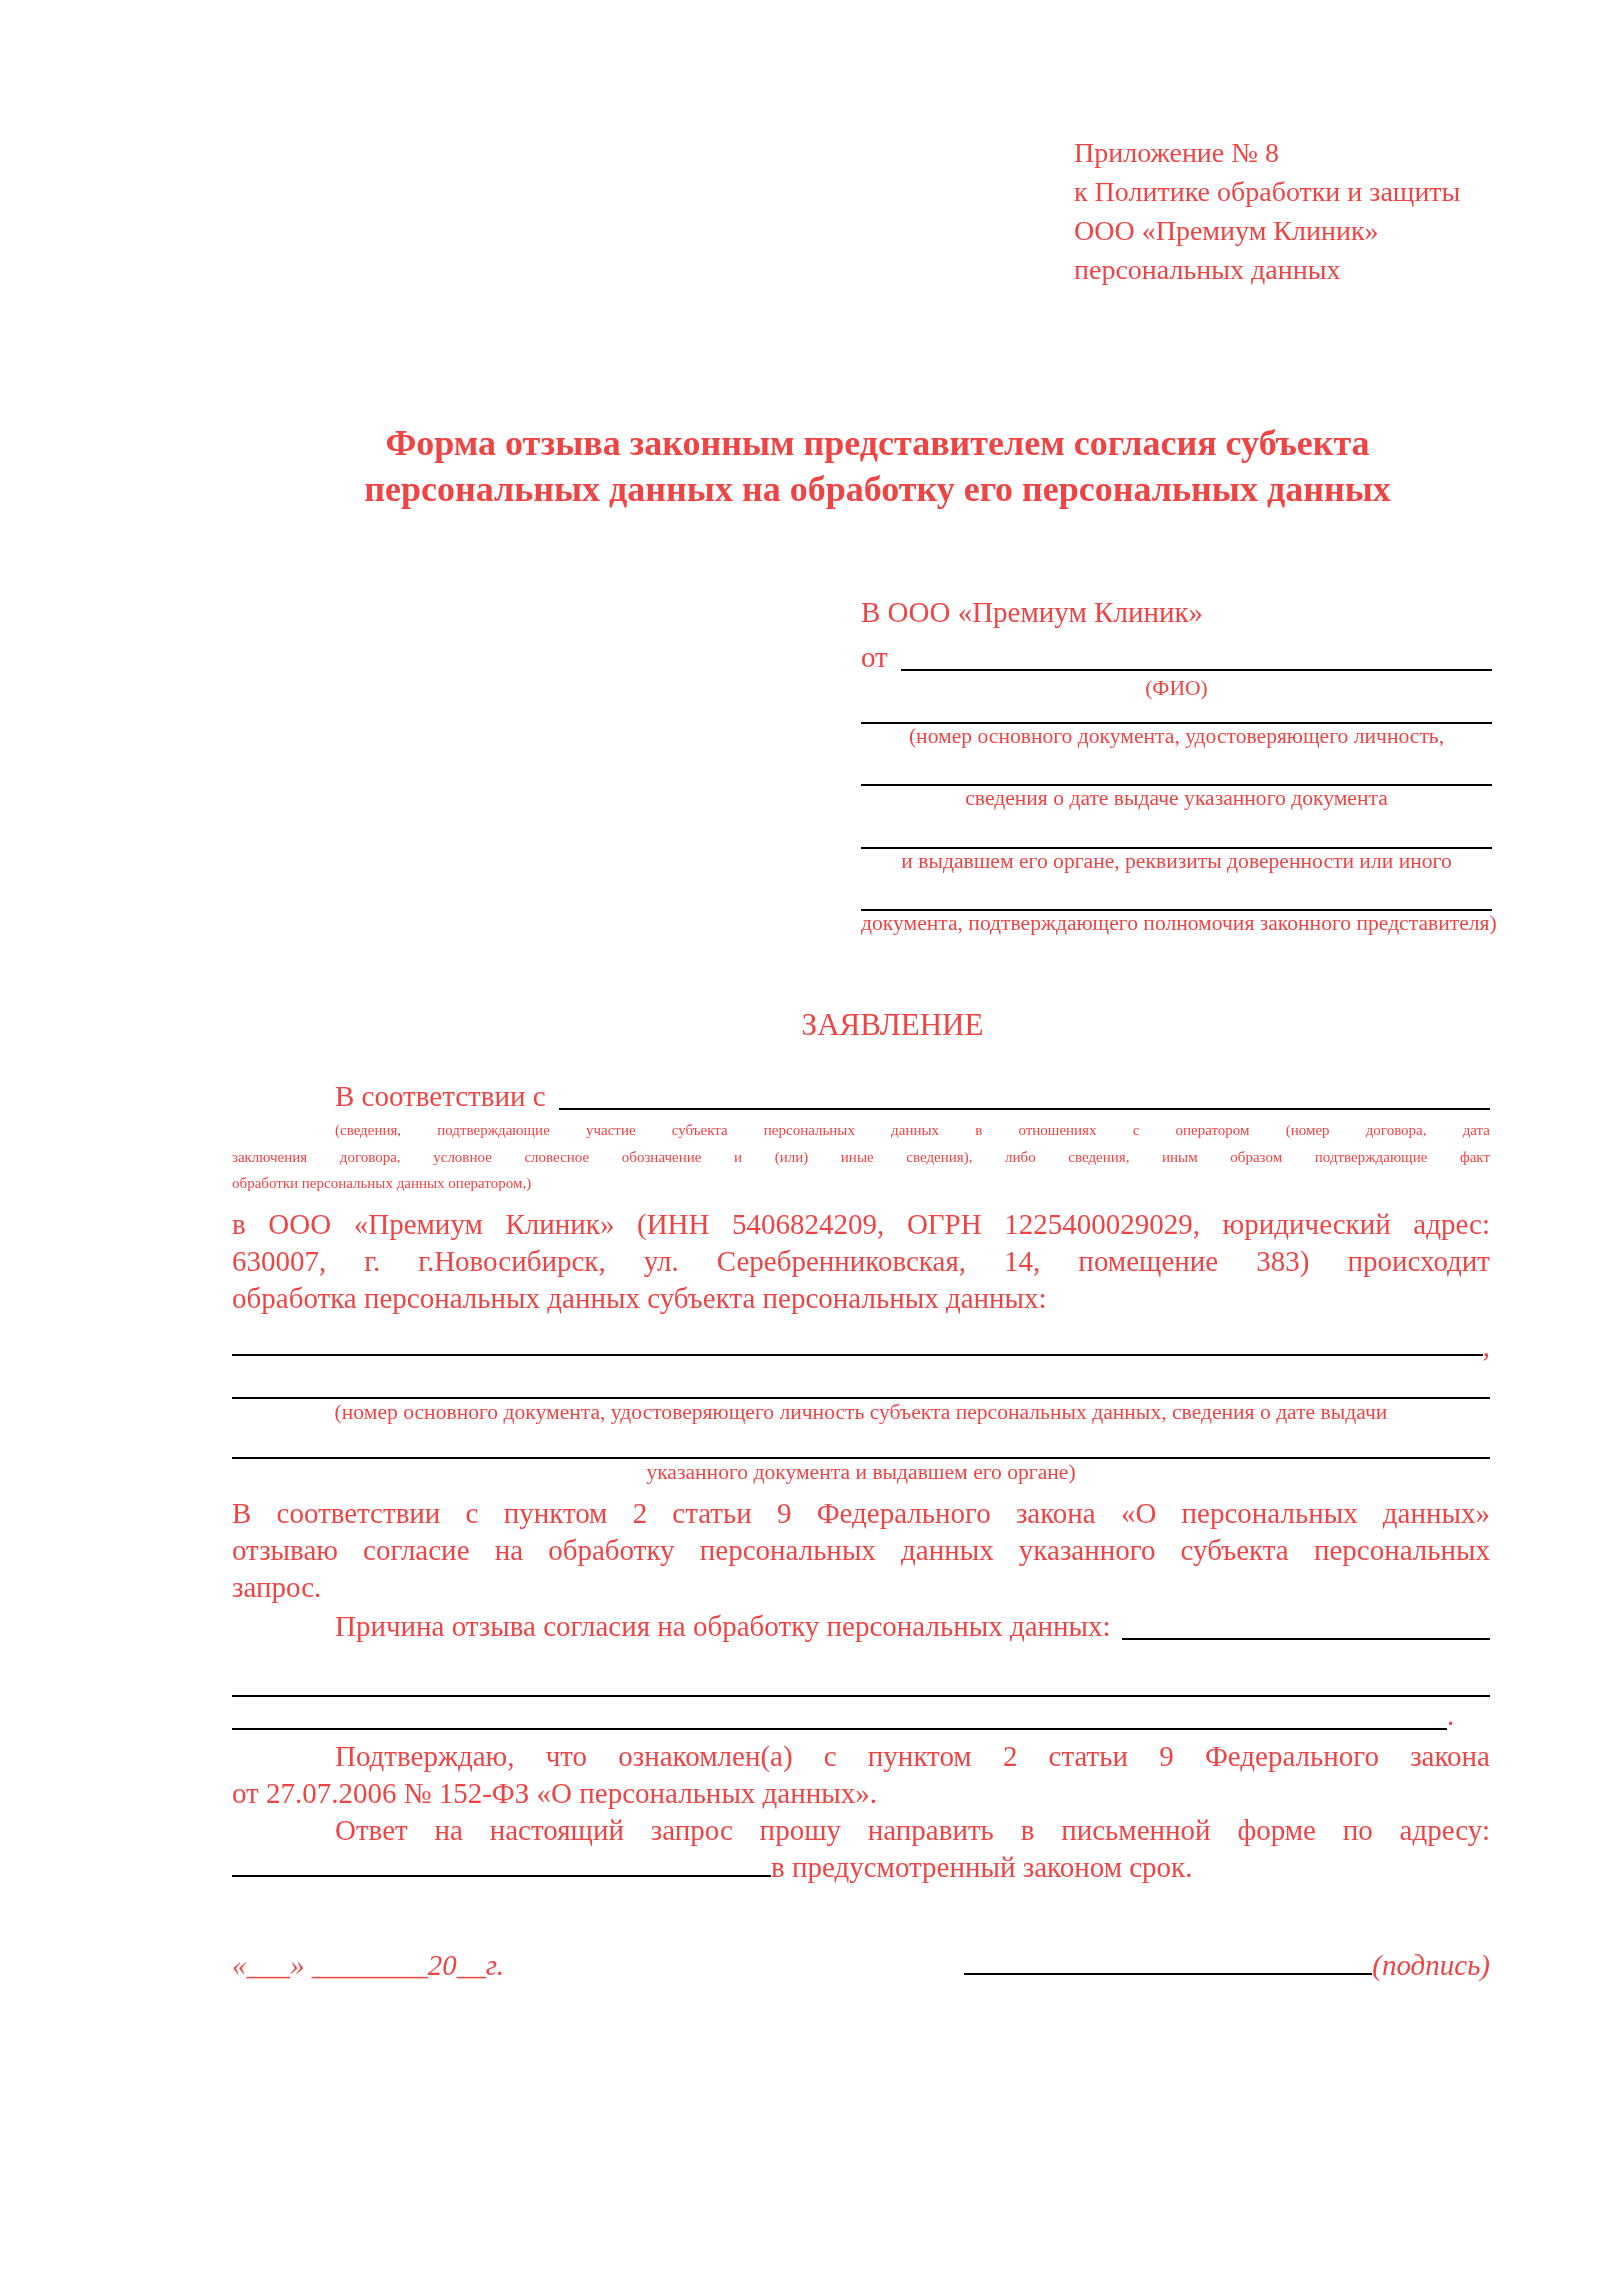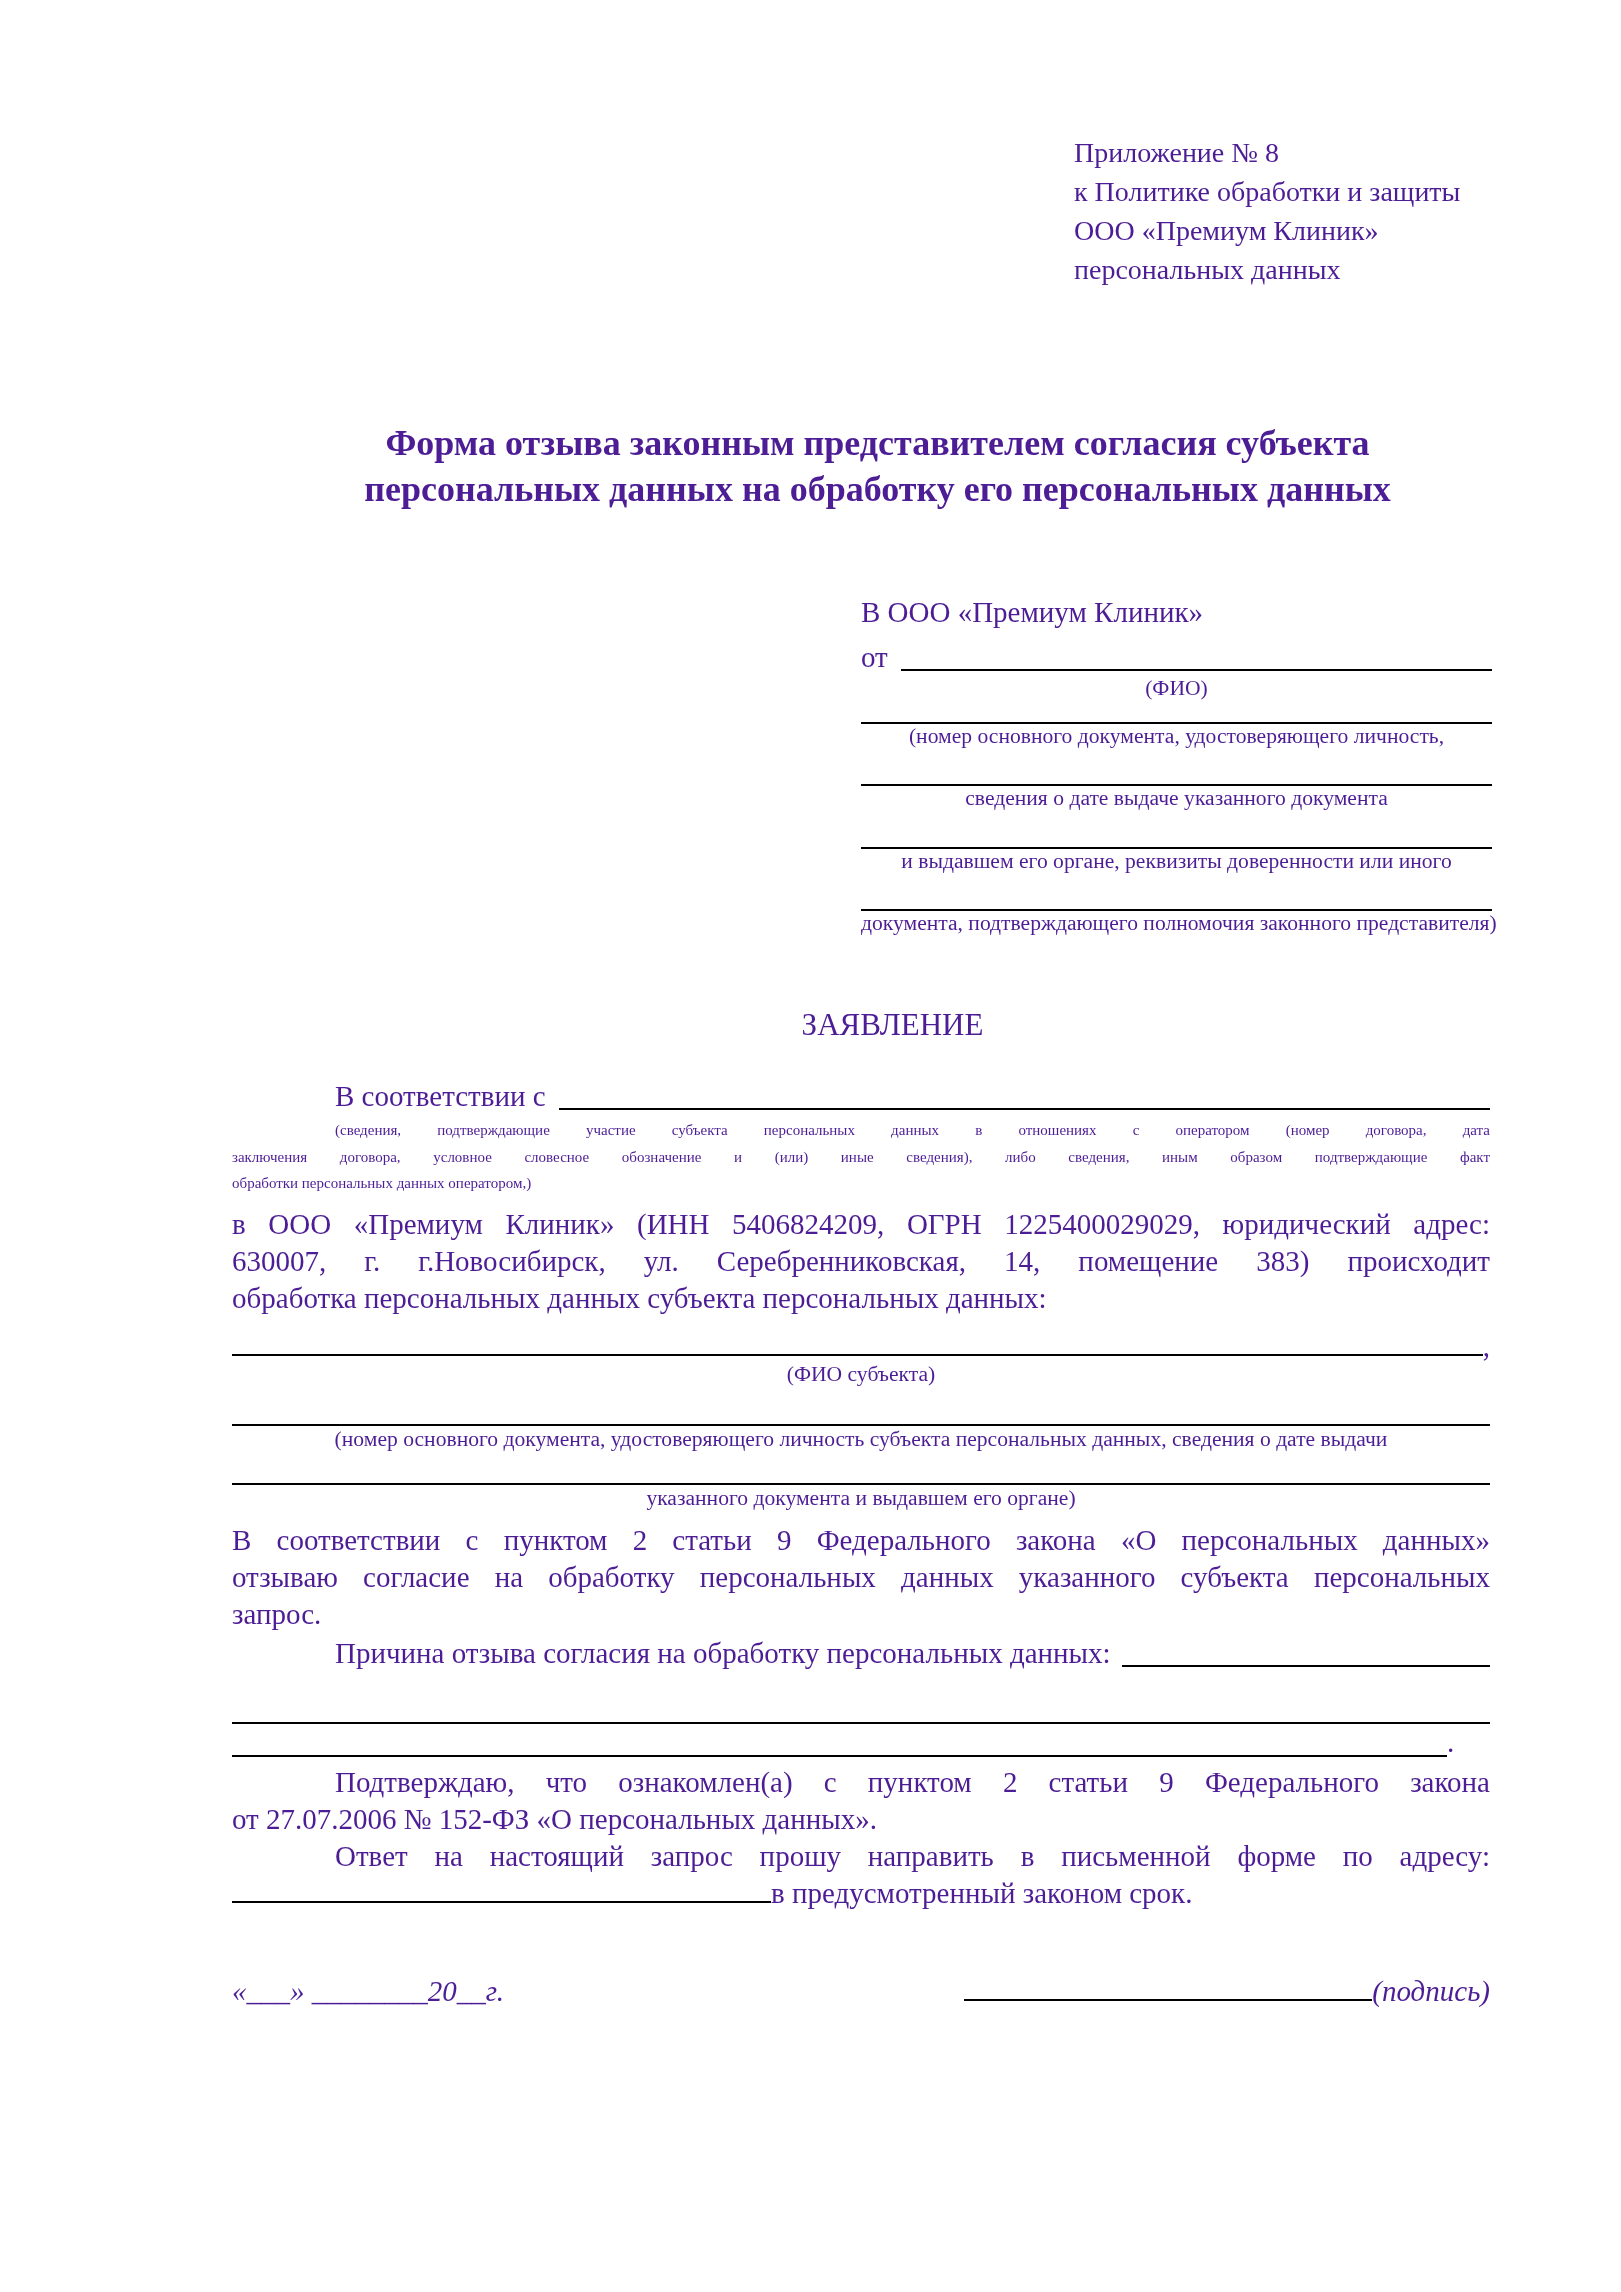--- a/index.html
+++ b/index.html
@@ -2,21 +2,21 @@
 <html lang="ru"><head>
 <meta charset="utf-8">
 <style>
   html,body { margin:0; padding:0; background:#888; }
   * { box-sizing:border-box; }
   .page {
     position:relative;
     width:1621px; height:2293px;
     margin:0 auto;
     background:#ffffff;
-    color:#4c1d95;
+    color:#ef4444;
     font-family:"Liberation Serif", "DejaVu Serif", serif;
     overflow:hidden;
   }
   
   .header-note {
     position:absolute; left:1074px; top:133px;
     font-size:28px; line-height:39px; white-space:nowrap;
   }
   
   .doc-title {
@@ -140,21 +140,20 @@
     <div class="mt10">
       <div class="fj">в ООО «Премиум Клиник» (ИНН 5406824209, ОГРН 1225400029029, юридический адрес:</div>
       <div class="fj">630007, г. г.Новосибирск, ул. Серебренниковская, 14, помещение 383) происходит</div>
       <div>обработка персональных данных субъекта персональных данных:</div>
     </div>
 
     <div class="u-row subj-fio-row">
       <span class="fill"></span>
       <span class="punct">,</span>
     </div>
-    <div class="center-cap">(ФИО субъекта)</div>
 
     <div class="blank-u subj-u2"></div>
     <div class="center-cap wide">(номер основного документа, удостоверяющего личность субъекта персональных данных, сведения о дате выдачи</div>
 
     <div class="blank-u subj-u3"></div>
     <div class="center-cap">указанного документа и выдавшем его органе)</div>
 
     <div class="mt10">
       <div class="fj">В соответствии с пунктом 2 статьи 9 Федерального закона «О персональных данных»</div>
       <div class="fj">отзываю согласие на обработку персональных данных указанного субъекта персональных</div>

